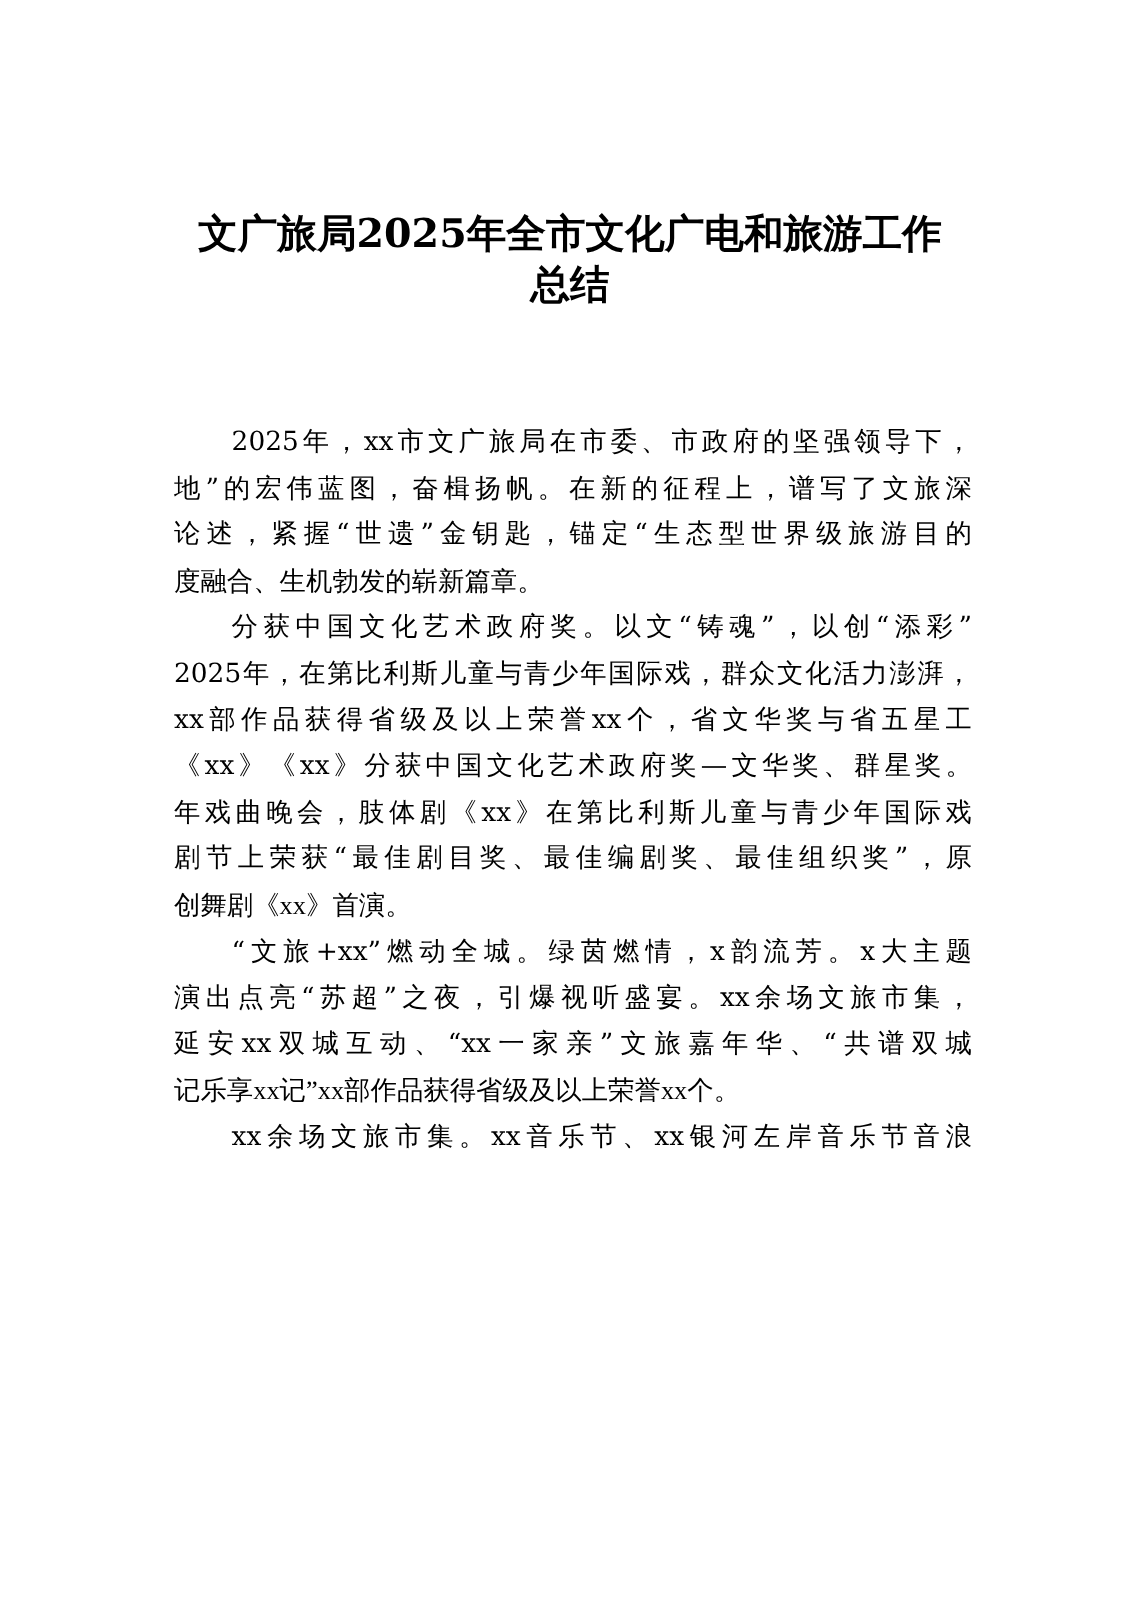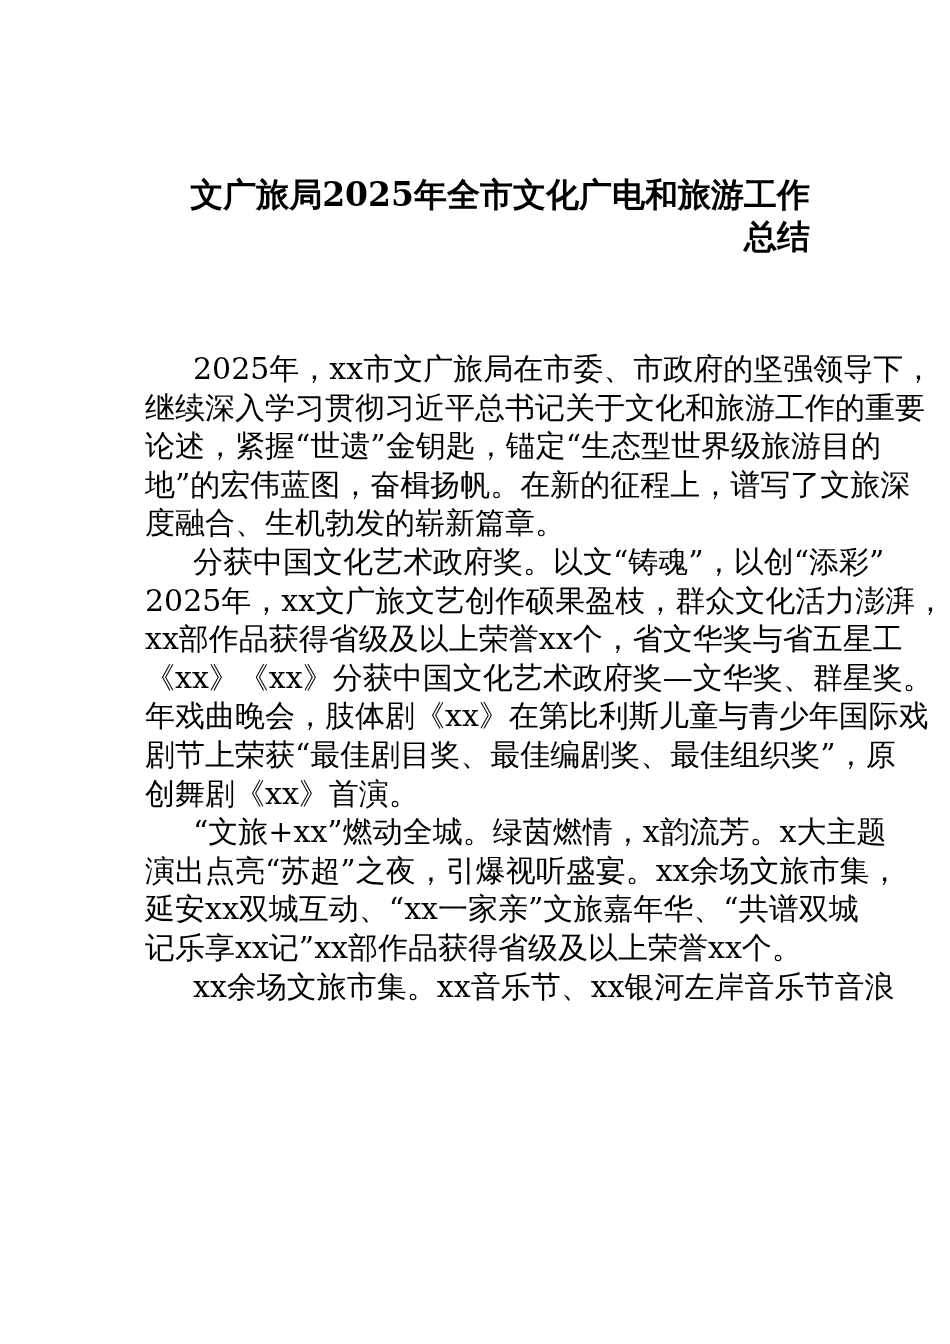--- a/index.html
+++ b/index.html
@@ -20,72 +20,72 @@
       left: 0;
       top: 0;
       width: 950px;
       height: 1344px;
       background: #ffffff;
     }
     .title {
       position: absolute;
       left: 140px;
       width: 670px;
-      text-align: right;
+      text-align: center;
       font-weight: bold;
       font-size: 33px;
       line-height: 40px;
       letter-spacing: 0px;
       white-space: nowrap;
     }
     .title-line-1 { top: 175px; }
     .title-line-2 { top: 217px; }
     .body-text {
       position: absolute;
       left: 145px;
       width: 665px;
       top: 350px;
     }
     .line {
       height: 38.6px;
       line-height: 38.6px;
-      font-size: 30px;
+      font-size: 22px;
       white-space: nowrap;
       text-align: justify;
       text-align-last: justify;
       letter-spacing: 0px;
     }
     .line.last {
       text-align-last: left;
+      font-family: Liberation Serif, serif;
     }
     .line.indent {
       padding-left: 48px;
     }
   </style>
 </head>
 <body>
 
 <div class="page">
 
   <div class="title title-line-1">文广旅局2025年全市文化广电和旅游工作</div>
   <div class="title title-line-2">总结</div>
 
   <div class="body-text">
 
     <div>
       <div class="line indent">2025年，xx市文广旅局在市委、市政府的坚强领导下，</div>
-      <div class="line">继续深入学习贯彻习近平总书记关于文化和旅游工作的重要</div>
+      <div class="line">地”的宏伟蓝图，奋楫扬帆。在新的征程上，谱写了文旅深</div>
       <div class="line">论述，紧握“世遗”金钥匙，锚定“生态型世界级旅游目的</div>
-      <div class="line">地”的宏伟蓝图，奋楫扬帆。在新的征程上，谱写了文旅深</div>
       <div class="line last">度融合、生机勃发的崭新篇章。</div>
     </div>
 
     <div>
       <div class="line indent">分获中国文化艺术政府奖。以文“铸魂”，以创“添彩”</div>
-      <div class="line">2025年，xx文广旅文艺创作硕果盈枝，群众文化活力澎湃，</div>
+      <div class="line">2025年，在第比利斯儿童与青少年国际戏，群众文化活力澎湃，</div>
       <div class="line">xx部作品获得省级及以上荣誉xx个，省文华奖与省五星工</div>
       <div class="line">《xx》《xx》分获中国文化艺术政府奖—文华奖、群星奖。</div>
       <div class="line">年戏曲晚会，肢体剧《xx》在第比利斯儿童与青少年国际戏</div>
       <div class="line">剧节上荣获“最佳剧目奖、最佳编剧奖、最佳组织奖”，原</div>
       <div class="line last">创舞剧《xx》首演。</div>
     </div>
 
     <div>
       <div class="line indent">“文旅+xx”燃动全城。绿茵燃情，x韵流芳。x大主题</div>
       <div class="line">演出点亮“苏超”之夜，引爆视听盛宴。xx余场文旅市集，</div>

